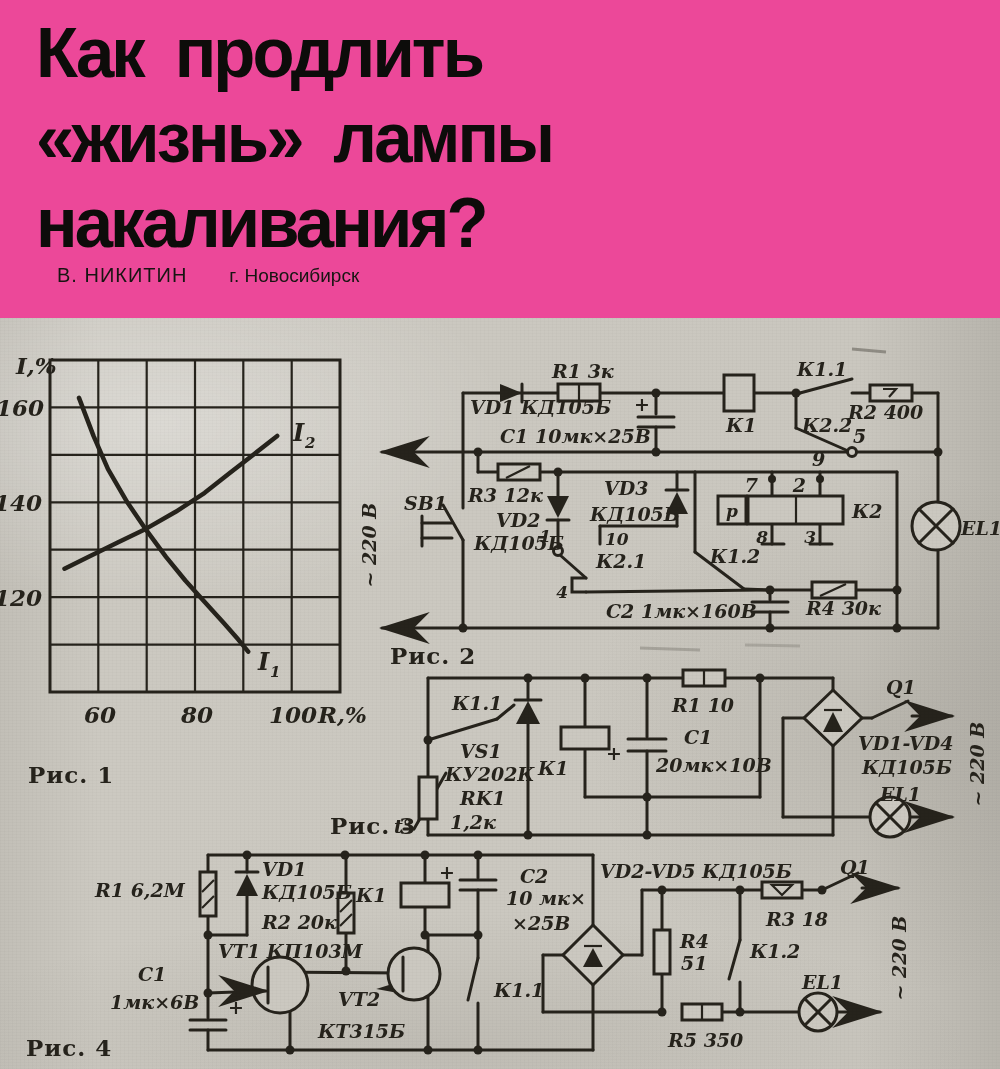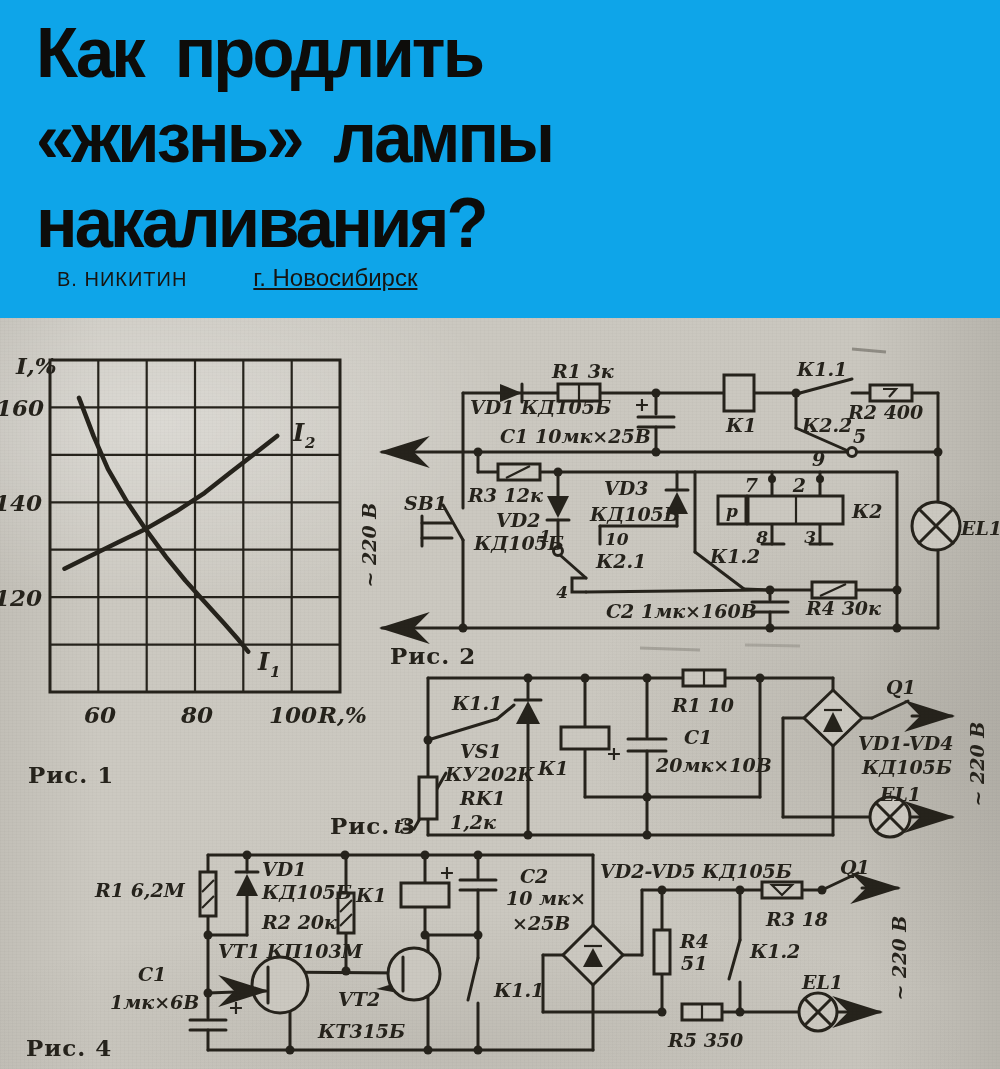--- a/index.html
+++ b/index.html
@@ -1,23 +1,23 @@
 <!DOCTYPE html>
 <html><head>
 <meta charset="utf-8">
 <style>
   html,body{margin:0;padding:0;}
-  .page{position:relative;width:1000px;height:1069px;background:#0ea5e9;overflow:hidden;
+  .page{position:relative;width:1000px;height:1069px;background:#ec4899;overflow:hidden;
         font-family:"Liberation Sans",sans-serif;}
   .title{position:absolute;left:36px;top:10px;width:640px;color:#0d0c0a;font-weight:bold;
          font-size:71px;line-height:85px;letter-spacing:-3px;word-spacing:16px;
          transform:scaleX(0.97);transform-origin:left top;white-space:nowrap;}
   .byline{position:absolute;left:57px;top:264px;color:#171512;font-size:20px;}
   .byline .author{font-weight:normal;letter-spacing:1px;}
-  .byline .city{margin-left:66px;font-size:24px;text-decoration:underline;}
+  .byline .city{margin-left:42px;font-size:19px;}
   .scan{position:absolute;left:0;top:318px;width:1000px;height:751px;
     background:
       radial-gradient(ellipse 500px 260px at 16% 14%, rgba(255,255,255,0.30), rgba(255,255,255,0) 70%),
       radial-gradient(ellipse 420px 380px at 88% 55%, rgba(82,78,68,0.12), rgba(82,78,68,0) 70%),
       radial-gradient(ellipse 700px 180px at 45% 97%, rgba(82,78,68,0.10), rgba(82,78,68,0) 75%),
       linear-gradient(90deg,#c2bfb7 0%,#ccc9c1 10%,#cac7bf 86%,#b8b5ad 100%);}
   .grain{position:absolute;inset:0;pointer-events:none;opacity:.55;
     background-image:
       repeating-linear-gradient(0deg, rgba(0,0,0,0.028) 0 1px, transparent 1px 3px),
       repeating-linear-gradient(90deg, rgba(0,0,0,0.022) 0 1px, transparent 1px 4px);}

